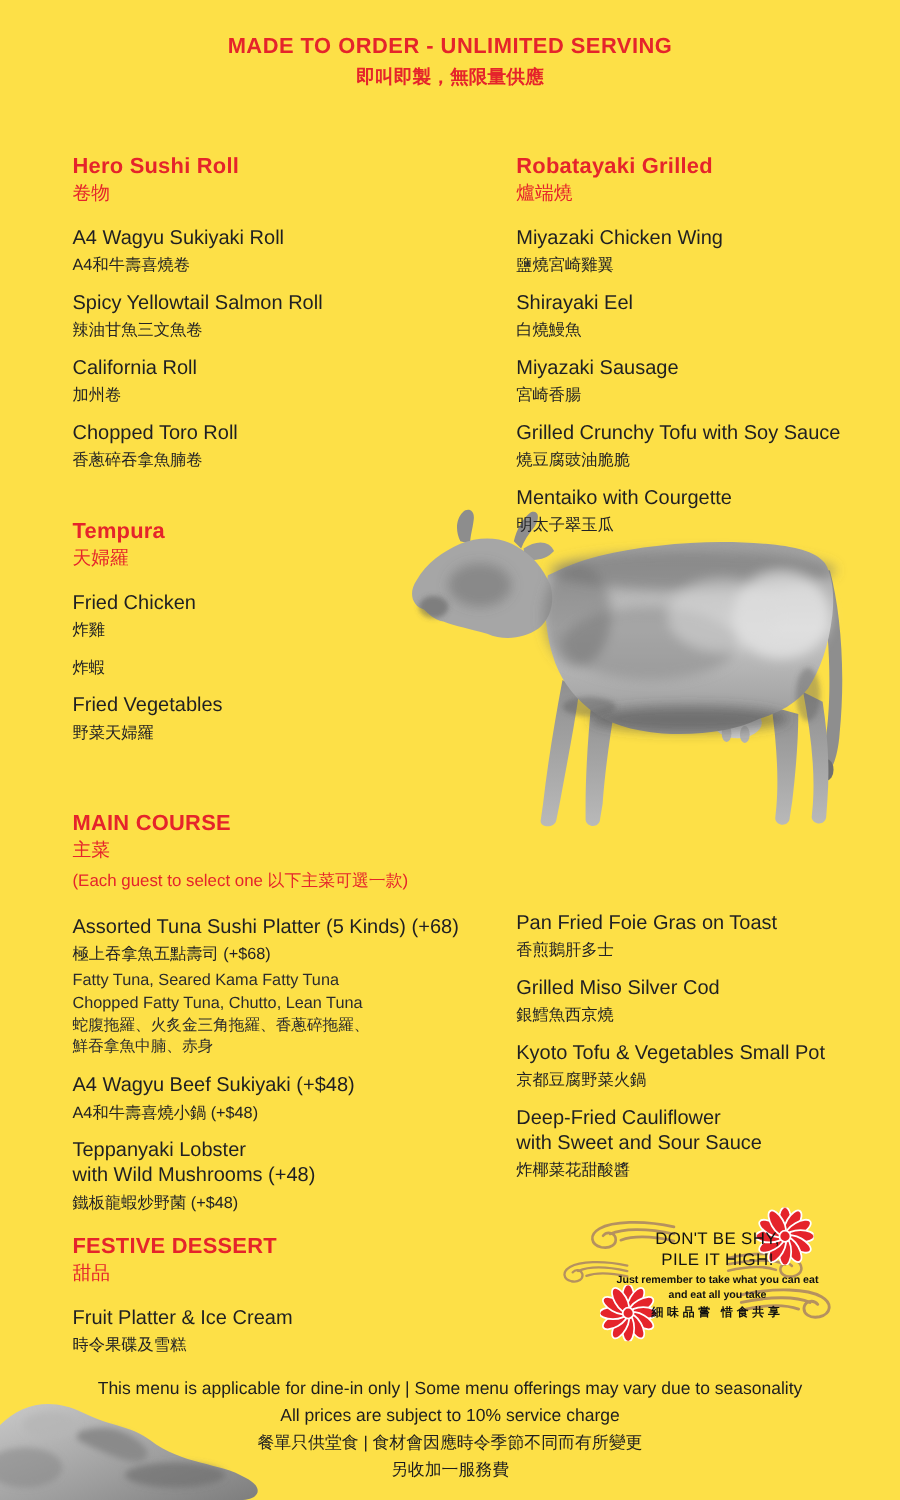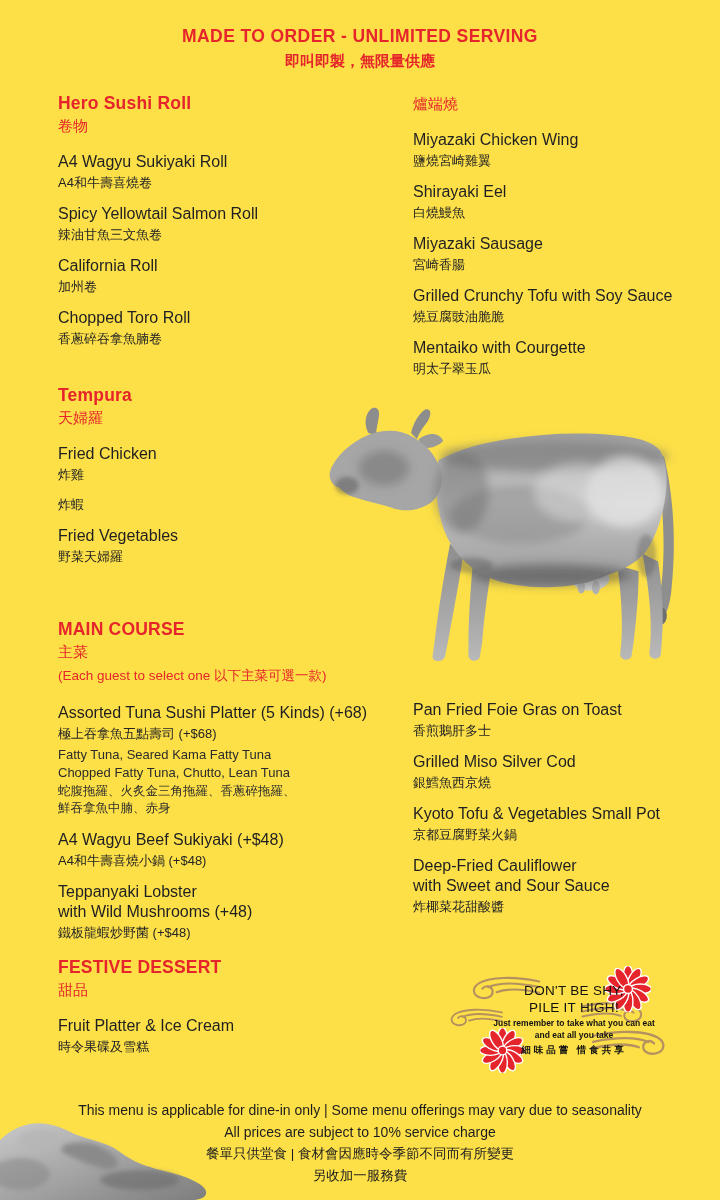--- a/index.html
+++ b/index.html
@@ -10,21 +10,21 @@
   html,body{margin:0;padding:0;background:#fff;}
   .page{
     position:relative;width:720px;height:1200px;background:#fde047;overflow:hidden;
     font-family:"Liberation Sans","DejaVu Sans",sans-serif;color:var(--ink);padding-left:36px;
   }
   
   .header{position:absolute;top:26px;left:0;width:720px;text-align:center;}
   .header-title{font-size:17.5px;font-weight:bold;color:var(--accent);letter-spacing:.4px;}
   .header-sub{font-size:15px;color:var(--accent);margin-top:5px;font-weight:bold;}
   
-  .sec{position:absolute;width:348px;}
+  .sec{position:absolute;width:348px;margin-top:29px;}
   .sec-title{font-size:17.5px;font-weight:bold;color:var(--accent);line-height:22px;letter-spacing:.2px;}
   .sec-title-cjk{font-size:15px;color:var(--accent);line-height:19px;margin:2px 0 17px;}
   .mi{margin-bottom:13px;}
   .mi-en{font-size:16px;color:var(--ink);line-height:20px;white-space:pre-line;}
   .mi-cjk{font-size:13px;color:#232325;line-height:17px;margin-top:2px;}
   .mi-desc{font-size:13px;color:#2b2b2d;line-height:17.5px;margin-top:4px;white-space:pre-line;}
   .mi-desc-cjk{font-size:12.5px;color:#2b2b2d;line-height:17px;margin-top:2px;white-space:pre-line;}
   .main-note{font-size:13.5px;color:var(--accent);margin:6px 0 18px;}
   
   .badge{position:absolute;left:458px;top:948px;width:262px;height:136px;}
@@ -125,20 +125,21 @@
       <div class="mi-en">California Roll</div>
       <div class="mi-cjk">加州卷</div>
     </div>
     <div class="mi">
       <div class="mi-en">Chopped Toro Roll</div>
       <div class="mi-cjk">香蔥碎吞拿魚腩卷</div>
     </div>
   </div>
 
   <div class="sec" style="left:413px;top:92px;width:307px;">
+    <div class="sec-title">Robatayaki Grilled</div>
     <div class="sec-title-cjk">爐端燒</div>
     <div class="mi">
       <div class="mi-en">Miyazaki Chicken Wing</div>
       <div class="mi-cjk">鹽燒宮崎雞翼</div>
     </div>
     <div class="mi">
       <div class="mi-en">Shirayaki Eel</div>
       <div class="mi-cjk">白燒鰻魚</div>
     </div>
     <div class="mi">

